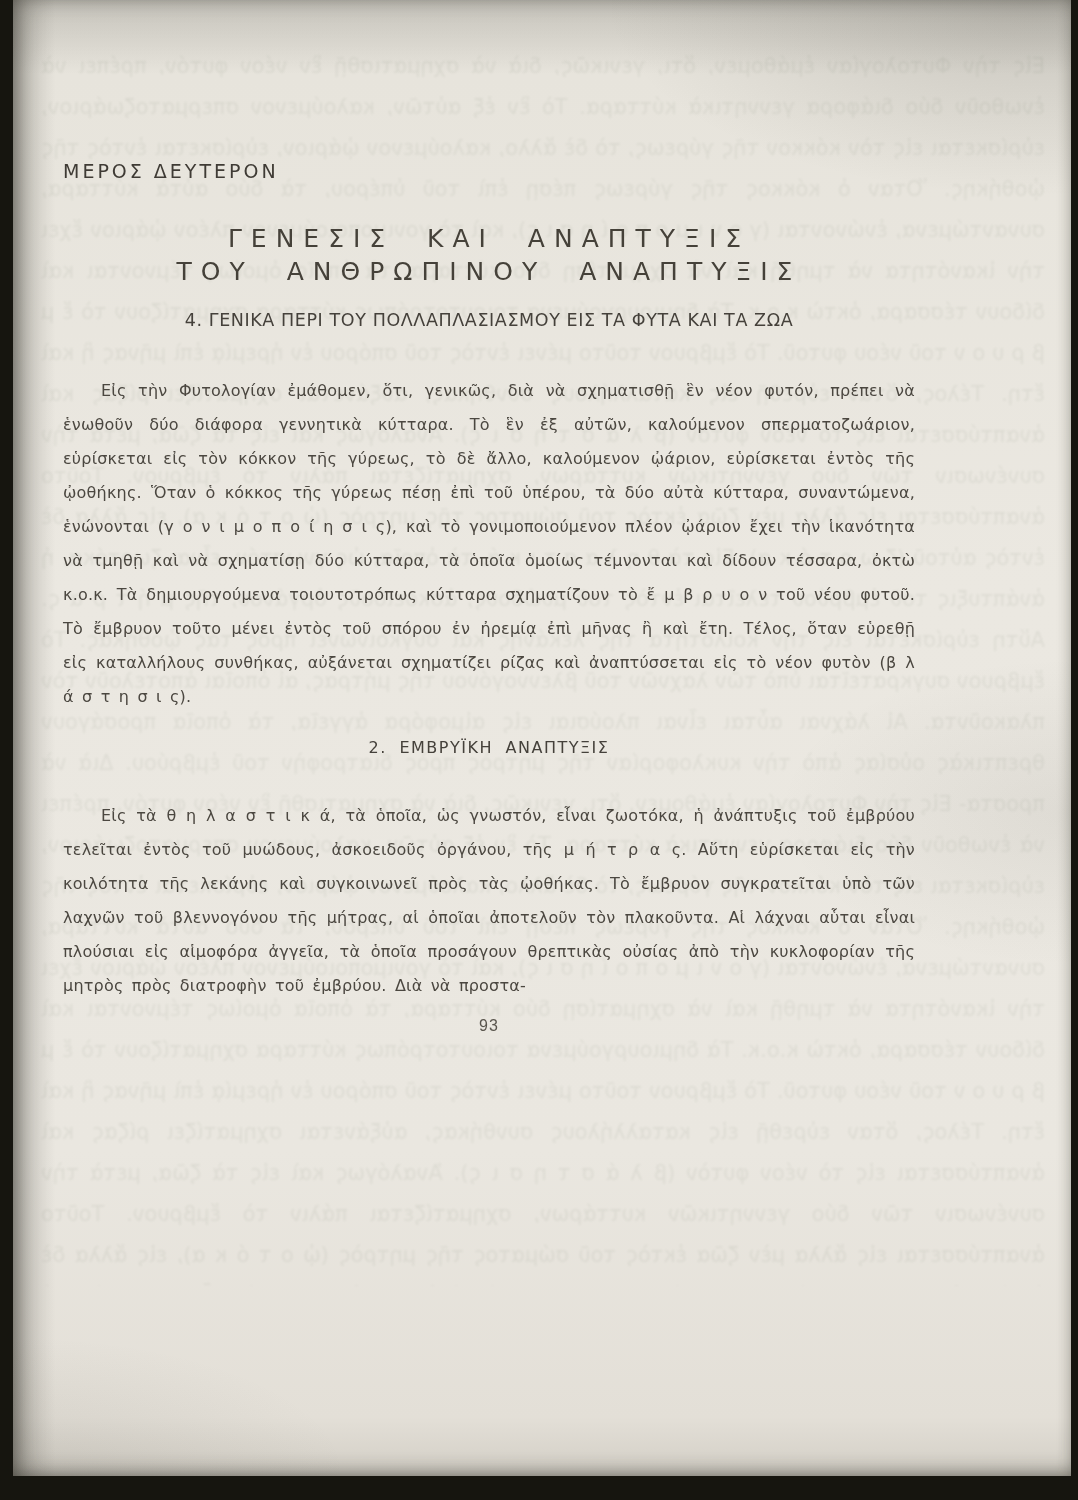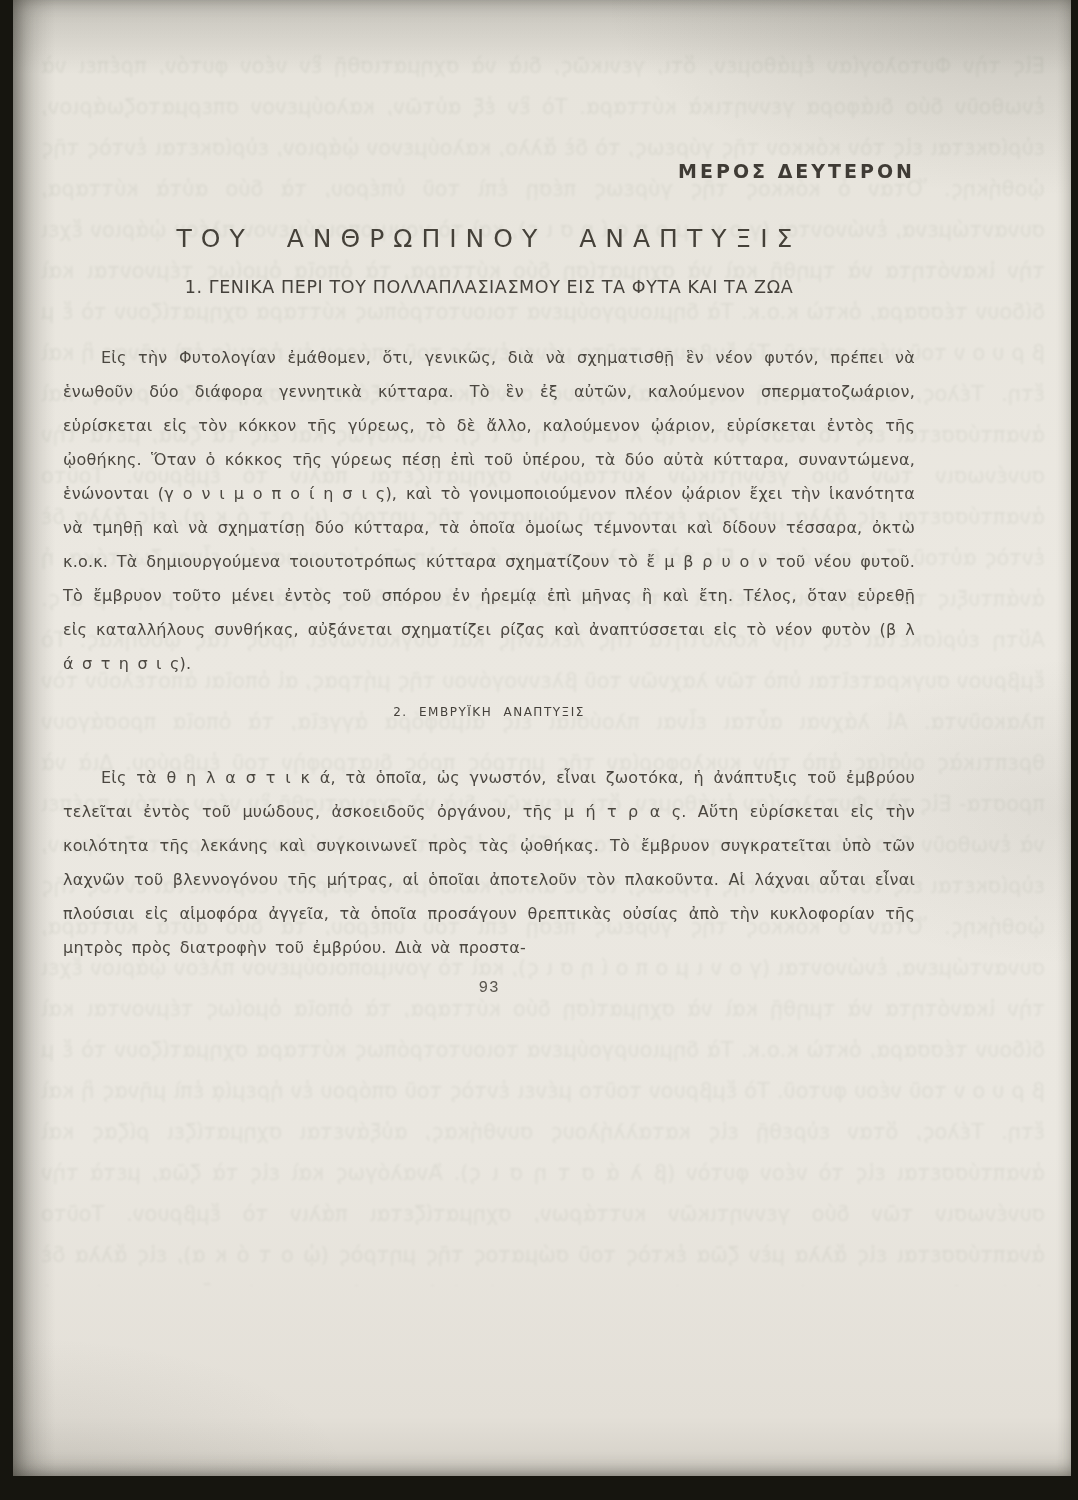--- a/index.html
+++ b/index.html
@@ -58,22 +58,22 @@
     user-select: none;
   }
   .content {
     position: relative;
     width: 852px;
     margin-left: 50px;
     padding-top: 160px;
     color: #4b4740;
   }
   .part-label {
-    text-align: right;
-    font-weight: bold;
+    text-align: left;
+    font-weight: normal;
     font-size: 19px;
     letter-spacing: 3px;
     color: #3f3b35;
     margin: 0 0 40px 0;
   }
   .title {
     margin: 0 0 22px 0;
     font-weight: 400;
     text-align: center;
     font-size: 25px;
@@ -88,58 +88,59 @@
   }
   .section-heading {
     font-weight: 400;
     font-size: 17.5px;
     text-align: center;
     letter-spacing: 0.6px;
     color: #45413b;
     margin: 0 0 44px 0;
   }
   .section-heading.second {
-    font-size: 12px;
+    font-size: 16px;
     letter-spacing: 1.5px;
     word-spacing: 6px;
     margin: 24px 0 42px 0;
   }
   .body-para {
     margin: 0;
     font-size: 16px;
     line-height: 34px;
     letter-spacing: 0.2px;
     word-spacing: 3px;
     text-align: justify;
     text-indent: 38px;
     color: #4b4740;
   }
   .page-number {
     text-align: center;
     margin-top: 14px;
-    font-family: Liberation Mono, monospace;
+    font-family: Liberation Sans, sans-serif;
     font-size: 16px;
     letter-spacing: 1px;
     color: #59554d;
   }
 </style>
 </head>
 <body>
 
 <div class="paper">
   <div class="bleed" aria-hidden="true">Εἰς τὴν Φυτολογίαν ἐμάθομεν, ὅτι, γενικῶς, διὰ νὰ σχηματισθῇ ἓν νέον φυτόν, πρέπει νὰ ἑνωθοῦν δύο διάφορα γεννητικὰ κύτταρα. Τὸ ἓν ἐξ αὐτῶν, καλούμενον σπερματοζωάριον, εὑρίσκεται εἰς τὸν κόκκον τῆς γύρεως, τὸ δὲ ἄλλο, καλούμενον ᾠάριον, εὑρίσκεται ἐντὸς τῆς ᾠοθήκης. Ὅταν ὁ κόκκος τῆς γύρεως πέσῃ ἐπὶ τοῦ ὑπέρου, τὰ δύο αὐτὰ κύτταρα, συναντώμενα, ἑνώνονται (γ ο ν ι μ ο π ο ί η σ ι ς), καὶ τὸ γονιμοποιούμενον πλέον ᾠάριον ἔχει τὴν ἱκανότητα νὰ τμηθῇ καὶ νὰ σχηματίσῃ δύο κύτταρα, τὰ ὁποῖα ὁμοίως τέμνονται καὶ δίδουν τέσσαρα, ὀκτὼ κ.ο.κ. Τὰ δημιουργούμενα τοιουτοτρόπως κύτταρα σχηματίζουν τὸ ἔ μ β ρ υ ο ν τοῦ νέου φυτοῦ. Τὸ ἔμβρυον τοῦτο μένει ἐντὸς τοῦ σπόρου ἐν ἠρεμίᾳ ἐπὶ μῆνας ἢ καὶ ἔτη. Τέλος, ὅταν εὑρεθῇ εἰς καταλλήλους συνθήκας, αὐξάνεται σχηματίζει ρίζας καὶ ἀναπτύσσεται εἰς τὸ νέον φυτὸν (β λ ά σ τ η σ ι ς). Ἀναλόγως καὶ εἰς τὰ ζῶα, μετὰ τὴν συνένωσιν τῶν δύο γεννητικῶν κυττάρων, σχηματίζεται πάλιν τὸ ἔμβρυον. Τοῦτο ἀναπτύσσεται εἰς ἄλλα μὲν ζῶα ἐκτὸς τοῦ σώματος τῆς μητρὸς (ᾠ ο τ ό κ α), εἰς ἄλλα δὲ ἐντὸς αὐτοῦ (ζ ω ο τ ό κ α). Εἰς τὰ θ η λ α σ τ ι κ ά, τὰ ὁποῖα, ὡς γνωστόν, εἶναι ζωοτόκα, ἡ ἀνάπτυξις τοῦ ἐμβρύου τελεῖται ἐντὸς τοῦ μυώδους, ἀσκοειδοῦς ὀργάνου, τῆς μ ή τ ρ α ς. Αὕτη εὑρίσκεται εἰς τὴν κοιλότητα τῆς λεκάνης καὶ συγκοινωνεῖ πρὸς τὰς ᾠοθήκας. Τὸ ἔμβρυον συγκρατεῖται ὑπὸ τῶν λαχνῶν τοῦ βλεννογόνου τῆς μήτρας, αἱ ὁποῖαι ἀποτελοῦν τὸν πλακοῦντα. Αἱ λάχναι αὗται εἶναι πλούσιαι εἰς αἱμοφόρα ἀγγεῖα, τὰ ὁποῖα προσάγουν θρεπτικὰς οὐσίας ἀπὸ τὴν κυκλοφορίαν τῆς μητρὸς πρὸς διατροφὴν τοῦ ἐμβρύου. Διὰ νὰ προστα- Εἰς τὴν Φυτολογίαν ἐμάθομεν, ὅτι, γενικῶς, διὰ νὰ σχηματισθῇ ἓν νέον φυτόν, πρέπει νὰ ἑνωθοῦν δύο διάφορα γεννητικὰ κύτταρα. Τὸ ἓν ἐξ αὐτῶν, καλούμενον σπερματοζωάριον, εὑρίσκεται εἰς τὸν κόκκον τῆς γύρεως, τὸ δὲ ἄλλο, καλούμενον ᾠάριον, εὑρίσκεται ἐντὸς τῆς ᾠοθήκης. Ὅταν ὁ κόκκος τῆς γύρεως πέσῃ ἐπὶ τοῦ ὑπέρου, τὰ δύο αὐτὰ κύτταρα, συναντώμενα, ἑνώνονται (γ ο ν ι μ ο π ο ί η σ ι ς), καὶ τὸ γονιμοποιούμενον πλέον ᾠάριον ἔχει τὴν ἱκανότητα νὰ τμηθῇ καὶ νὰ σχηματίσῃ δύο κύτταρα, τὰ ὁποῖα ὁμοίως τέμνονται καὶ δίδουν τέσσαρα, ὀκτὼ κ.ο.κ. Τὰ δημιουργούμενα τοιουτοτρόπως κύτταρα σχηματίζουν τὸ ἔ μ β ρ υ ο ν τοῦ νέου φυτοῦ. Τὸ ἔμβρυον τοῦτο μένει ἐντὸς τοῦ σπόρου ἐν ἠρεμίᾳ ἐπὶ μῆνας ἢ καὶ ἔτη. Τέλος, ὅταν εὑρεθῇ εἰς καταλλήλους συνθήκας, αὐξάνεται σχηματίζει ρίζας καὶ ἀναπτύσσεται εἰς τὸ νέον φυτὸν (β λ ά σ τ η σ ι ς). Ἀναλόγως καὶ εἰς τὰ ζῶα, μετὰ τὴν συνένωσιν τῶν δύο γεννητικῶν κυττάρων, σχηματίζεται πάλιν τὸ ἔμβρυον. Τοῦτο ἀναπτύσσεται εἰς ἄλλα μὲν ζῶα ἐκτὸς τοῦ σώματος τῆς μητρὸς (ᾠ ο τ ό κ α), εἰς ἄλλα δὲ ἐντὸς αὐτοῦ (ζ ω ο τ ό κ α). Εἰς τὰ θ η λ α σ τ ι κ ά, τὰ ὁποῖα, ὡς γνωστόν, εἶναι ζωοτόκα, ἡ ἀνάπτυξις τοῦ ἐμβρύου τελεῖται ἐντὸς τοῦ μυώδους, ἀσκοειδοῦς ὀργάνου, τῆς μ ή τ ρ α ς. Αὕτη εὑρίσκεται εἰς τὴν κοιλότητα τῆς λεκάνης καὶ συγκοινωνεῖ πρὸς τὰς ᾠοθήκας. Τὸ ἔμβρυον συγκρατεῖται ὑπὸ τῶν λαχνῶν τοῦ βλεννογόνου τῆς μήτρας, αἱ ὁποῖ</div>
   <div class="content">
 
     <div class="part-label">ΜΕΡΟΣ ΔΕΥΤΕΡΟΝ</div>
 
     <h1 class="title">
+      <span class="title-line">ΓΕΝΕΣΙΣ ΚΑΙ ΑΝΑΠΤΥΞΙΣ</span>
       <span class="title-line">ΤΟΥ ΑΝΘΡΩΠΙΝΟΥ ΑΝΑΠΤΥΞΙΣ</span>
     </h1>
 
-    <h2 class="section-heading">1. ΓΕΝΙΚΑ ΠΕΡΙ ΤΟΥ ΠΟΛΛΑΠΛΑΣΙΑΣΜΟΥ ΕΙΣ ΤΑ ΦΥΤΑ ΚΑΙ ΤΑ ΖΩΑ</h2>
+    <h2 class="section-heading">4. ΓΕΝΙΚΑ ΠΕΡΙ ΤΟΥ ΠΟΛΛΑΠΛΑΣΙΑΣΜΟΥ ΕΙΣ ΤΑ ΦΥΤΑ ΚΑΙ ΤΑ ΖΩΑ</h2>
 
     <p class="body-para">Εἰς τὴν Φυτολογίαν ἐμάθομεν, ὅτι, γενικῶς, διὰ νὰ σχηματισθῇ ἓν νέον φυτόν, πρέπει νὰ ἑνωθοῦν δύο διάφορα γεννητικὰ κύτταρα. Τὸ ἓν ἐξ αὐτῶν, καλούμενον σπερματοζωάριον, εὑρίσκεται εἰς τὸν κόκκον τῆς γύρεως, τὸ δὲ ἄλλο, καλούμενον ᾠάριον, εὑρίσκεται ἐντὸς τῆς ᾠοθήκης. Ὅταν ὁ κόκκος τῆς γύρεως πέσῃ ἐπὶ τοῦ ὑπέρου, τὰ δύο αὐτὰ κύτταρα, συναντώμενα, ἑνώνονται (γ ο ν ι μ ο π ο ί η σ ι ς), καὶ τὸ γονιμοποιούμενον πλέον ᾠάριον ἔχει τὴν ἱκανότητα νὰ τμηθῇ καὶ νὰ σχηματίσῃ δύο κύτταρα, τὰ ὁποῖα ὁμοίως τέμνονται καὶ δίδουν τέσσαρα, ὀκτὼ κ.ο.κ. Τὰ δημιουργούμενα τοιουτοτρόπως κύτταρα σχηματίζουν τὸ ἔ μ β ρ υ ο ν τοῦ νέου φυτοῦ. Τὸ ἔμβρυον τοῦτο μένει ἐντὸς τοῦ σπόρου ἐν ἠρεμίᾳ ἐπὶ μῆνας ἢ καὶ ἔτη. Τέλος, ὅταν εὑρεθῇ εἰς καταλλήλους συνθήκας, αὐξάνεται σχηματίζει ρίζας καὶ ἀναπτύσσεται εἰς τὸ νέον φυτὸν (β λ ά σ τ η σ ι ς).</p>
 
 
     <h2 class="section-heading second">2. ΕΜΒΡΥΪΚΗ ΑΝΑΠΤΥΞΙΣ</h2>
 
     <p class="body-para">Εἰς τὰ θ η λ α σ τ ι κ ά, τὰ ὁποῖα, ὡς γνωστόν, εἶναι ζωοτόκα, ἡ ἀνάπτυξις τοῦ ἐμβρύου τελεῖται ἐντὸς τοῦ μυώδους, ἀσκοειδοῦς ὀργάνου, τῆς μ ή τ ρ α ς. Αὕτη εὑρίσκεται εἰς τὴν κοιλότητα τῆς λεκάνης καὶ συγκοινωνεῖ πρὸς τὰς ᾠοθήκας. Τὸ ἔμβρυον συγκρατεῖται ὑπὸ τῶν λαχνῶν τοῦ βλεννογόνου τῆς μήτρας, αἱ ὁποῖαι ἀποτελοῦν τὸν πλακοῦντα. Αἱ λάχναι αὗται εἶναι πλούσιαι εἰς αἱμοφόρα ἀγγεῖα, τὰ ὁποῖα προσάγουν θρεπτικὰς οὐσίας ἀπὸ τὴν κυκλοφορίαν τῆς μητρὸς πρὸς διατροφὴν τοῦ ἐμβρύου. Διὰ νὰ προστα-</p>
 
     <div class="page-number">93</div>
 

